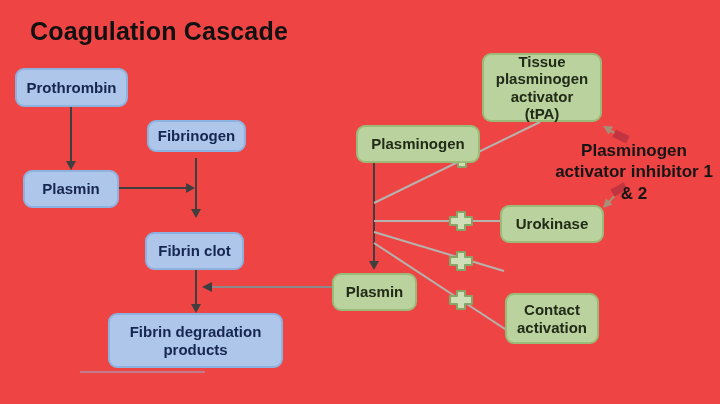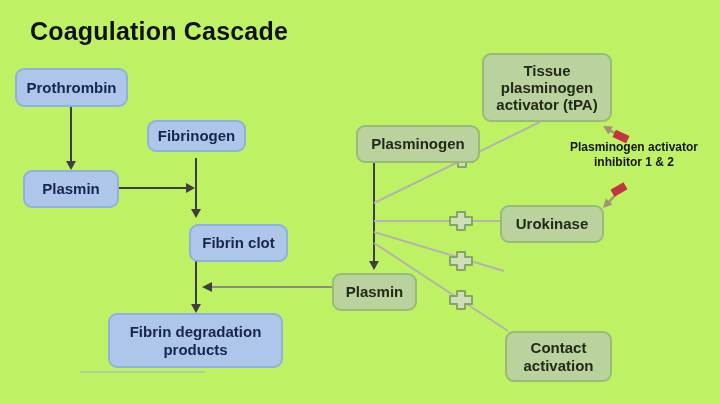--- a/index.html
+++ b/index.html
@@ -6,37 +6,37 @@
     --blue-fill:#adc6e9; --blue-border:#8eb2e0; --blue-text:#16264f;
     --green-fill:#b9d29e; --green-border:#9aba77; --green-text:#222a18;
     --dark-line:#3f3f3f; --mid-line:#8a8a8a; --light-line:#b5b3ae;
     --plus-fill:#cedfb8; --plus-stroke:#86a567;
     --inhibitor-red:#c23440; --inhibitor-shaft:#a58f77;
     --title-color:#111111;
   }
   html,body{margin:0;padding:0;background:#ffffff;}
   #stage{
     position:relative; width:720px; height:404px; overflow:hidden;
-    background:#bef264; font-family:"Liberation Sans", sans-serif;
+    background:#ef4444; font-family:"Liberation Sans", sans-serif;
   }
   #lines{position:absolute; left:0; top:0; width:720px; height:404px;}
   .title{
     position:absolute; font-size:25px; font-weight:700; color:var(--title-color);
     white-space:nowrap; letter-spacing:0.2px;
   }
   .node{
     position:absolute; box-sizing:border-box; display:flex; align-items:center;
     justify-content:center; text-align:center; border-radius:9px; border:2px solid;
     font-size:15px; font-weight:700; line-height:1.15; padding:0 6px;
   }
   .node.blue{background:var(--blue-fill); border-color:var(--blue-border); color:var(--blue-text);border-radius:9px;}
   .node.green{background:var(--green-fill); border-color:var(--green-border); color:var(--green-text);}
   .inhibitor-label{
     position:absolute; left:551px; top:140px; width:166px; text-align:center;
-    font-size:12px; font-weight:700; color:#151515; line-height:1.25;
+    font-size:17px; font-weight:700; color:#151515; line-height:1.25;
   }
   .l-dark{stroke:var(--dark-line); stroke-width:2; fill:none;}
   .l-gray{stroke:var(--mid-line); stroke-width:2.2; fill:none;}
   .l-light{stroke:var(--light-line); stroke-width:2; fill:none;}
   .ah-dark{fill:var(--dark-line); stroke:none;}
   .plus{fill:var(--plus-fill); stroke:var(--plus-stroke); stroke-width:2; stroke-linejoin:round;}
   .inh-shaft{stroke:var(--inhibitor-shaft); stroke-width:2.2; fill:none;}
   .inh-head{fill:var(--inhibitor-shaft); stroke:none;}
   .inh-block{fill:var(--inhibitor-red); stroke:none;}
   .artifact{position:absolute; left:80px; top:371px; width:125px; height:2px;
@@ -101,37 +101,37 @@
 
   <div class="node blue" style="left:15px; top:68px; width:113px; height:39px;">
     <span>Prothrombin</span>
   </div>
   <div class="node blue" style="left:147px; top:120px; width:99px; height:32px;">
     <span>Fibrinogen</span>
   </div>
   <div class="node blue" style="left:23px; top:170px; width:96px; height:38px;">
     <span>Plasmin</span>
   </div>
-  <div class="node blue" style="left:145px; top:224px; width:99px; height:38px;margin-left:44px;">
+  <div class="node blue" style="left:145px; top:232px; width:99px; height:38px;">
     <span>Fibrin clot</span>
   </div>
   <div class="node blue" style="left:108px; top:313px; width:175px; height:55px; padding:0 15px;">
     <span>Fibrin degradation products</span>
   </div>
 
   <div class="node green" style="left:312px; top:125px; width:124px; height:38px;margin-left:44px;">
     <span>Plasminogen</span>
   </div>
-  <div class="node green" style="left:482px; top:53px; width:130px; height:69px; padding:0 10px;">
+  <div class="node green" style="left:482px; top:53px; width:120px; height:69px; padding:0 10px;">
     <span>Tissue plasminogen activator (tPA)</span>
   </div>
   <div class="node green" style="left:500px; top:205px; width:104px; height:38px;">
     <span>Urokinase</span>
   </div>
-  <div class="node green" style="left:505px; top:293px; width:107px; height:51px;margin-top:38px;">
+  <div class="node green" style="left:505px; top:293px; width:94px; height:51px;">
     <span>Contact activation</span>
   </div>
   <div class="node green" style="left:332px; top:273px; width:85px; height:38px;">
     <span>Plasmin</span>
   </div>
 
   <div class="inhibitor-label">Plasminogen activator inhibitor 1 &amp; 2</div>
 
   <div class="artifact"></div>
 

